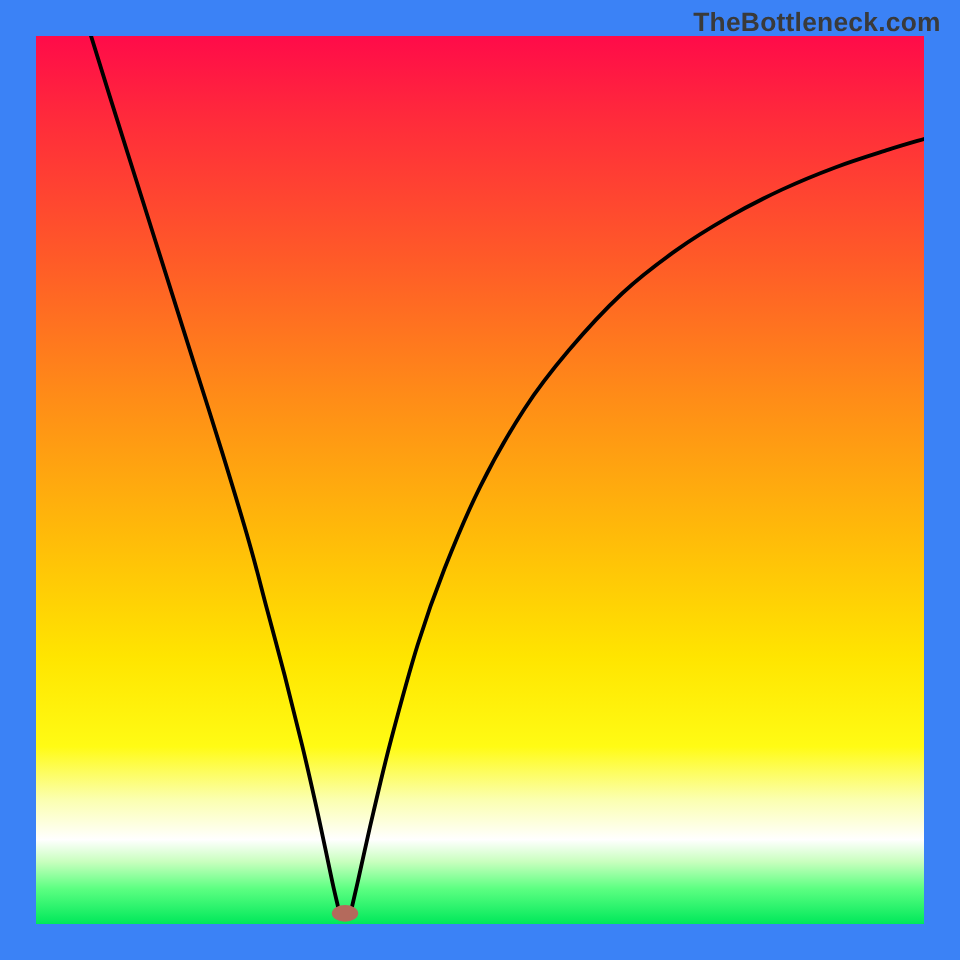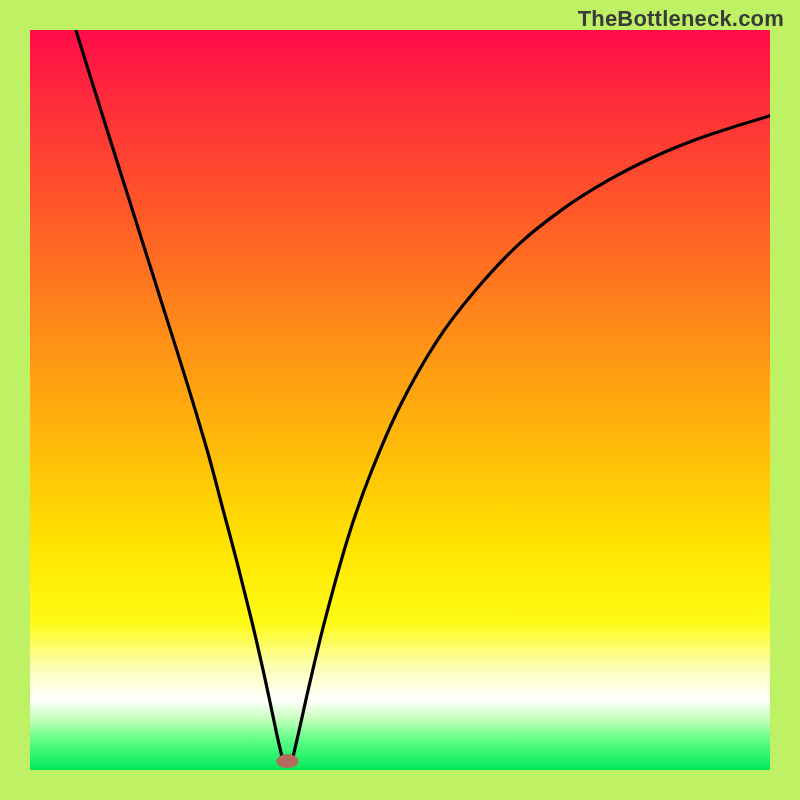--- a/index.html
+++ b/index.html
@@ -8,21 +8,21 @@
     width: 800px;
     height: 800px;
     overflow: hidden;
     background: #000;
     font-family: Arial, Helvetica, sans-serif;
   }
   .frame {
     position: relative;
     width: 800px;
     height: 800px;
-    background: #bef264;
+    background: #3b82f6;
   }
   .plot-area {
     position: absolute;
     left: 30px;
     top: 30px;
     width: 740px;
     height: 740px;
     overflow: hidden;
   }
   .gradient {

